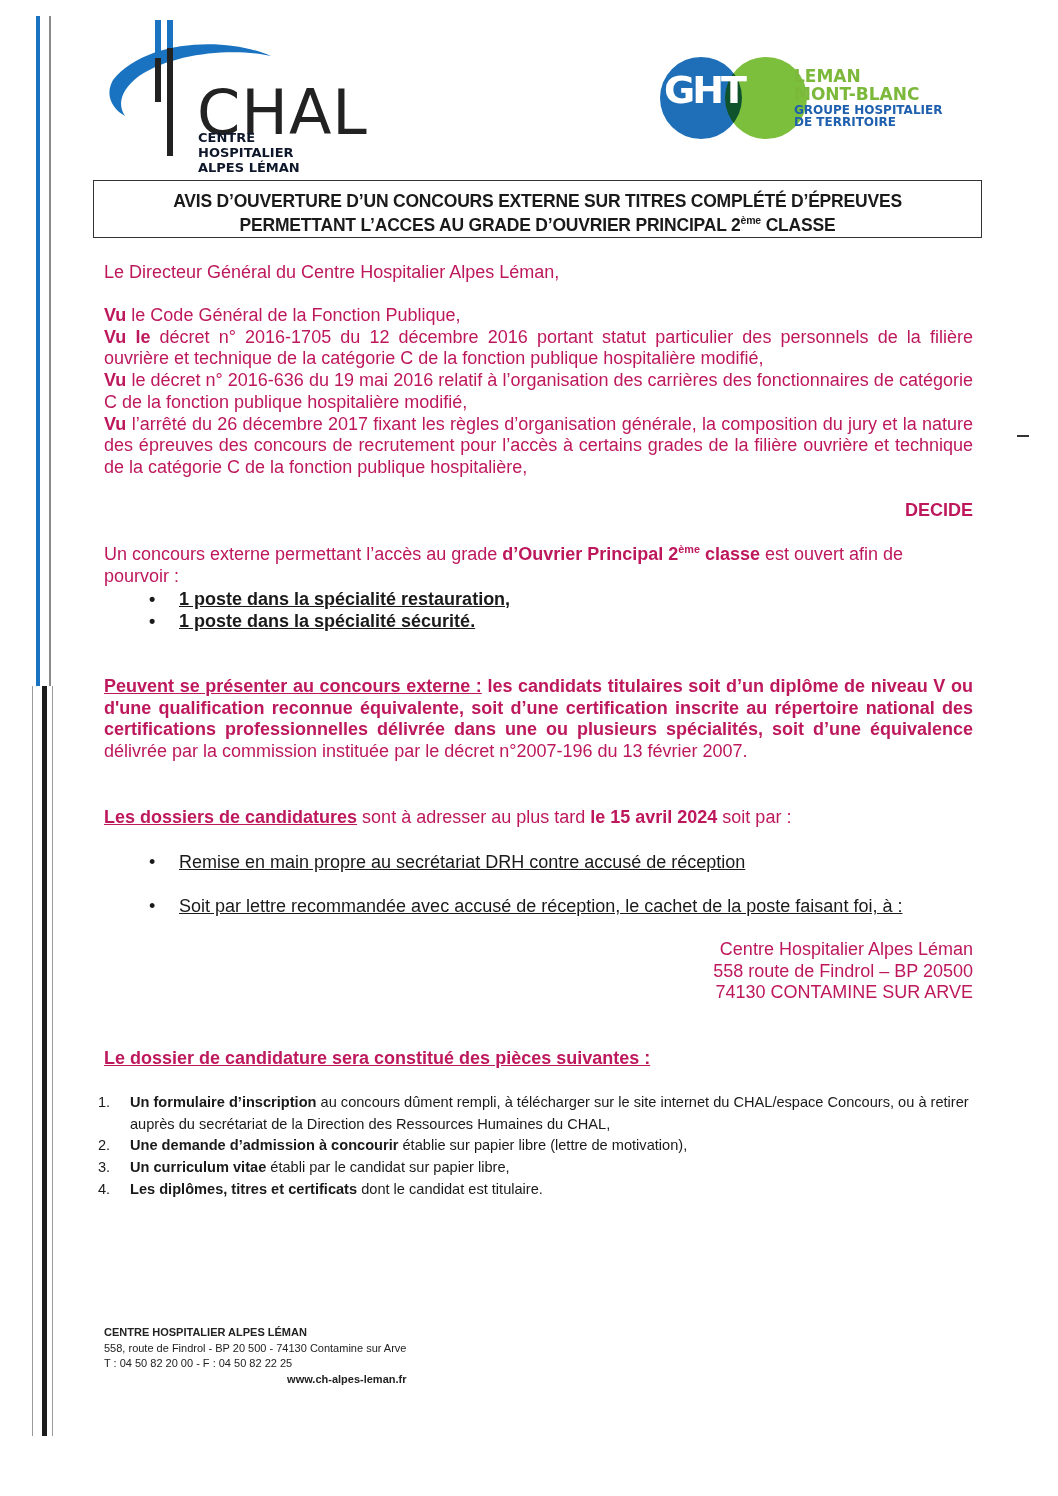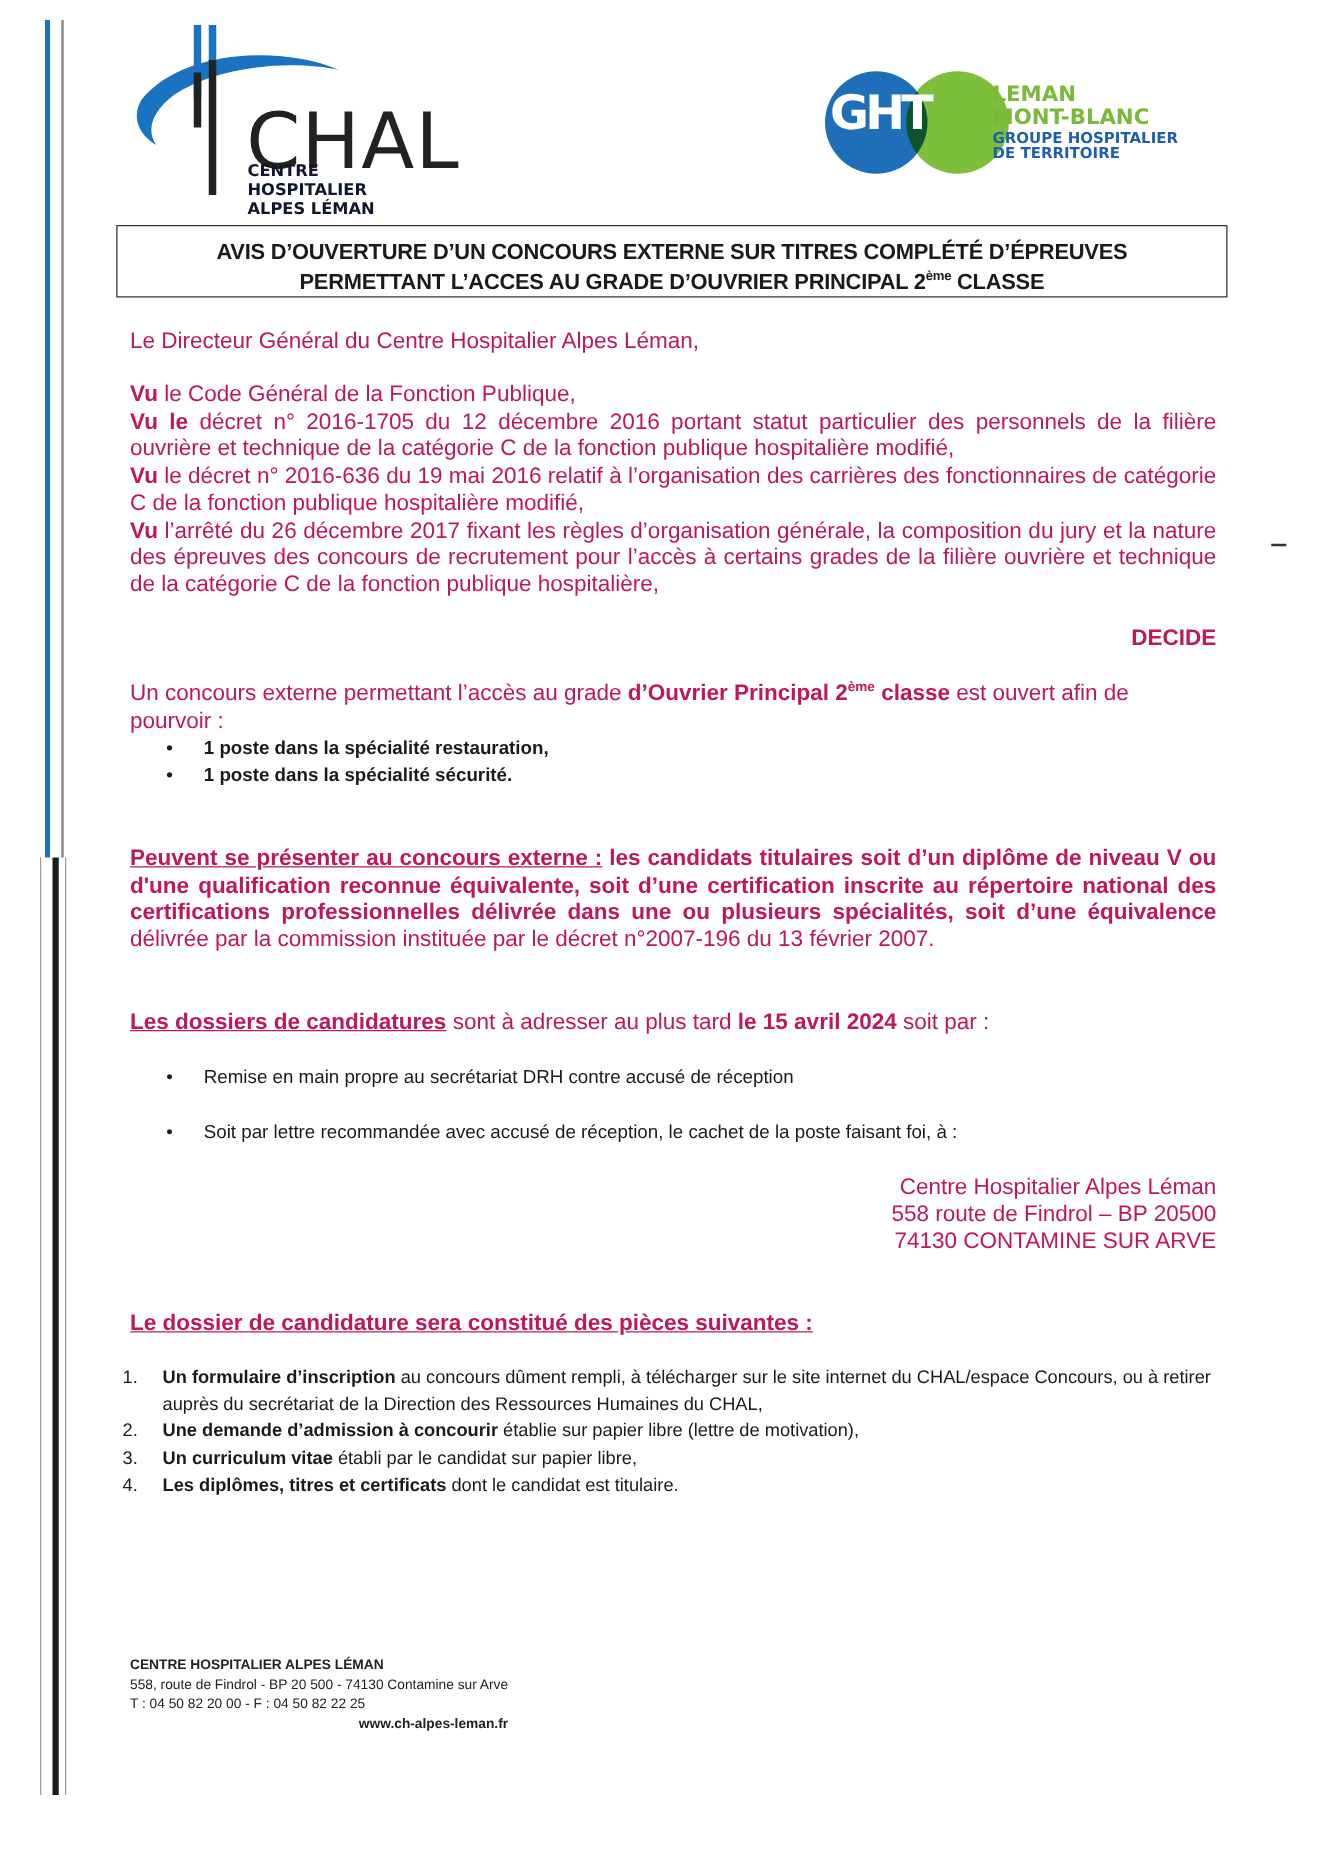--- a/index.html
+++ b/index.html
@@ -37,21 +37,21 @@
   .title-box { position: absolute; left: 93px; top: 180px; width: 889px; height: 58px; border: 1.5px solid #333; text-align: center; padding-top: 8px; }
   .title-line { display: block; font-weight: bold; font-size: 17.5px; line-height: 24px; color: #1a1a1a; letter-spacing: -0.2px; }
   sup { font-size: 60%; vertical-align: super; line-height: 0; }
 
   
   .p { position: absolute; left: 104px; width: 869px; font-size: 18px; line-height: 21.7px; color: #be185d; }
   .j { text-align: justify; }
   .b { font-weight: bold; }
   .u { text-decoration: underline; }
   .center { text-align: right; }
-  .bullet-list { position: absolute; left: 100px; width: 869px; list-style: none; font-size: 15px; line-height: 22px; }
+  .bullet-list { position: absolute; left: 116px; width: 869px; list-style: none; font-size: 18px; line-height: 22px; text-decoration: underline; }
   .bullet-list li { position: relative; padding-left: 63px; }
   .bullet-list li::before { content: "\2022"; position: absolute; left: 33px; top: 0; }
   .num-list { position: absolute; left: 98px; width: 880px; list-style: none; font-size: 14.6px; line-height: 21.7px; }
   .num-list li { position: relative; padding-left: 32px; }
   .num-list li .n { position: absolute; left: 0; top: 0; }
 
   .footer { position: absolute; left: 104px; top: 1325px; font-size: 11px; line-height: 15.5px; color: #222; }
   .footer .f-title { font-weight: bold; font-size: 11px; }
   .footer .f-url { font-weight: bold; text-align: right; }
 </style>

